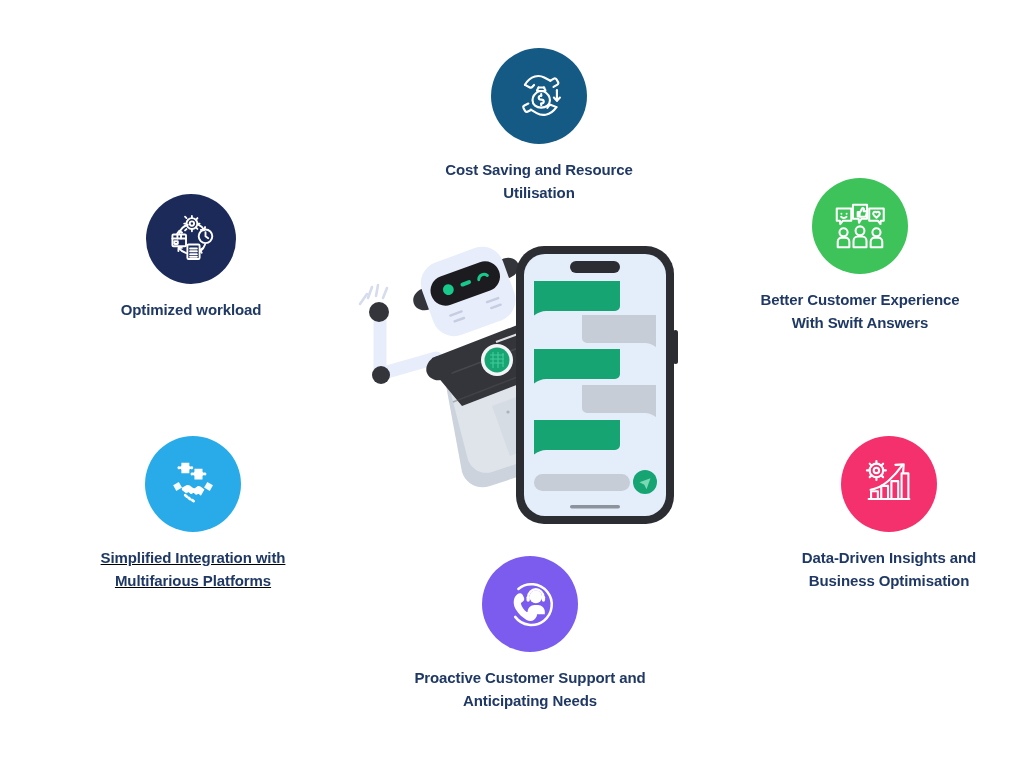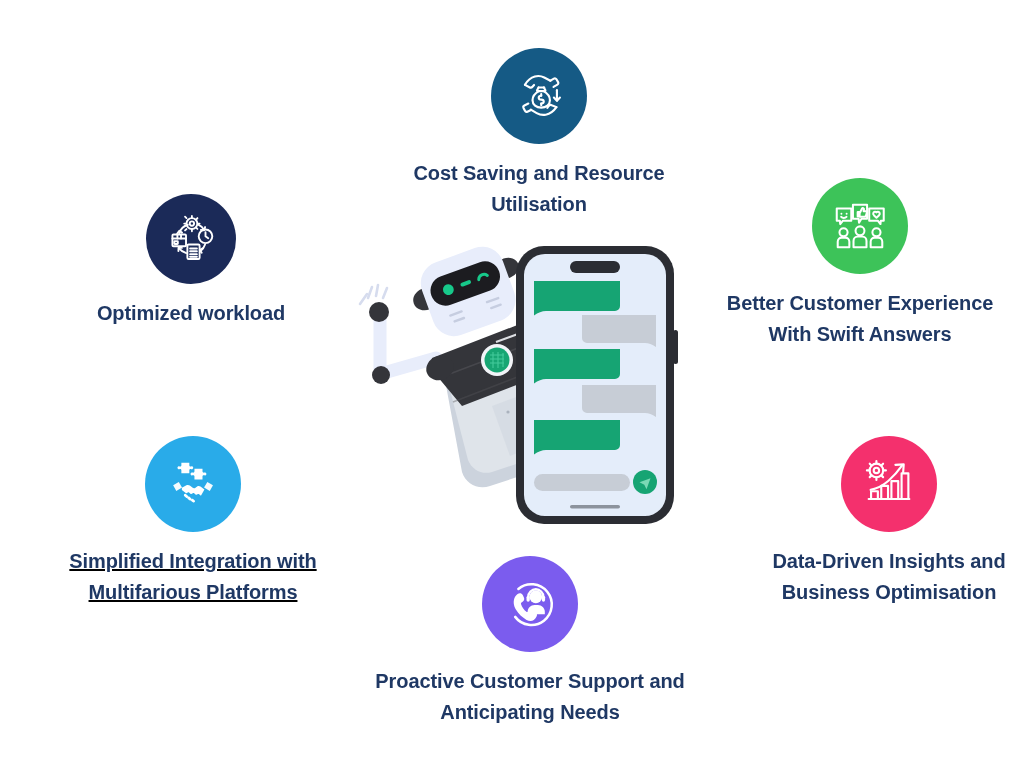--- a/index.html
+++ b/index.html
@@ -32,21 +32,21 @@
   .badge {
     border-radius: 50%;
     display: flex;
     align-items: center;
     justify-content: center;
     flex: none;
   }
   .badge svg { display: block; }
   .feature-label {
     margin-top: 14px;
-    font-size: 20px;
+    font-size: 15px;
     font-weight: bold;
     line-height: 1.55;
     color: #1f3864;
     letter-spacing: -0.1px;
     white-space: pre-line;
   }
 
   
   .f-optimized      { left: 78px;  top: 194px; width: 226px; }
   .f-cost           { left: 394px; top: 48px;  width: 290px; }

